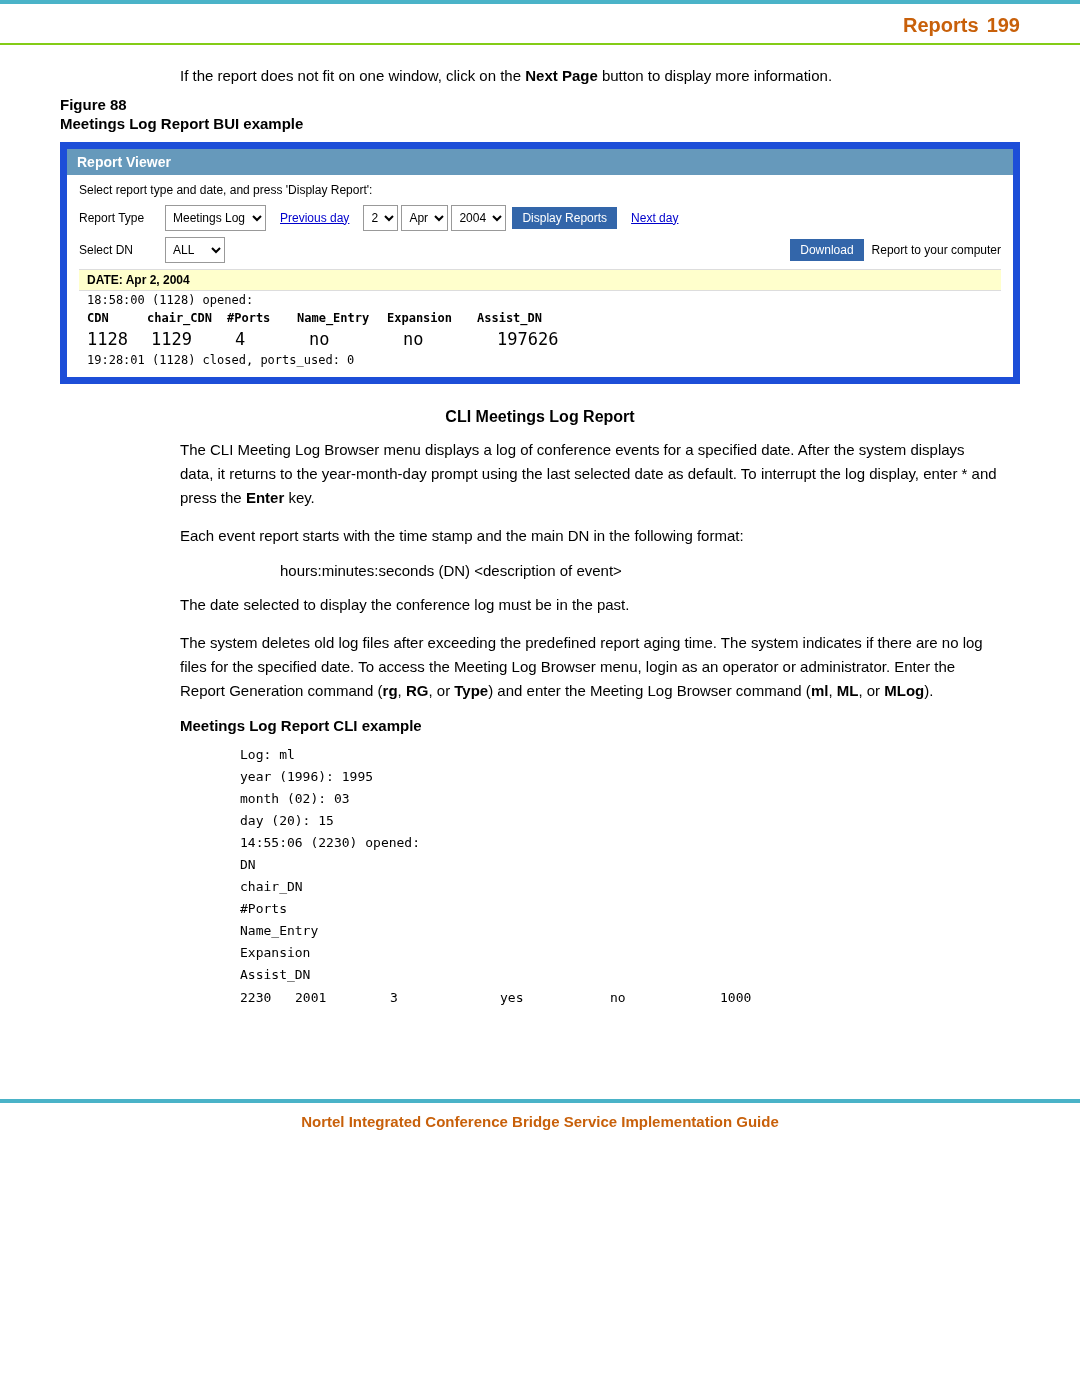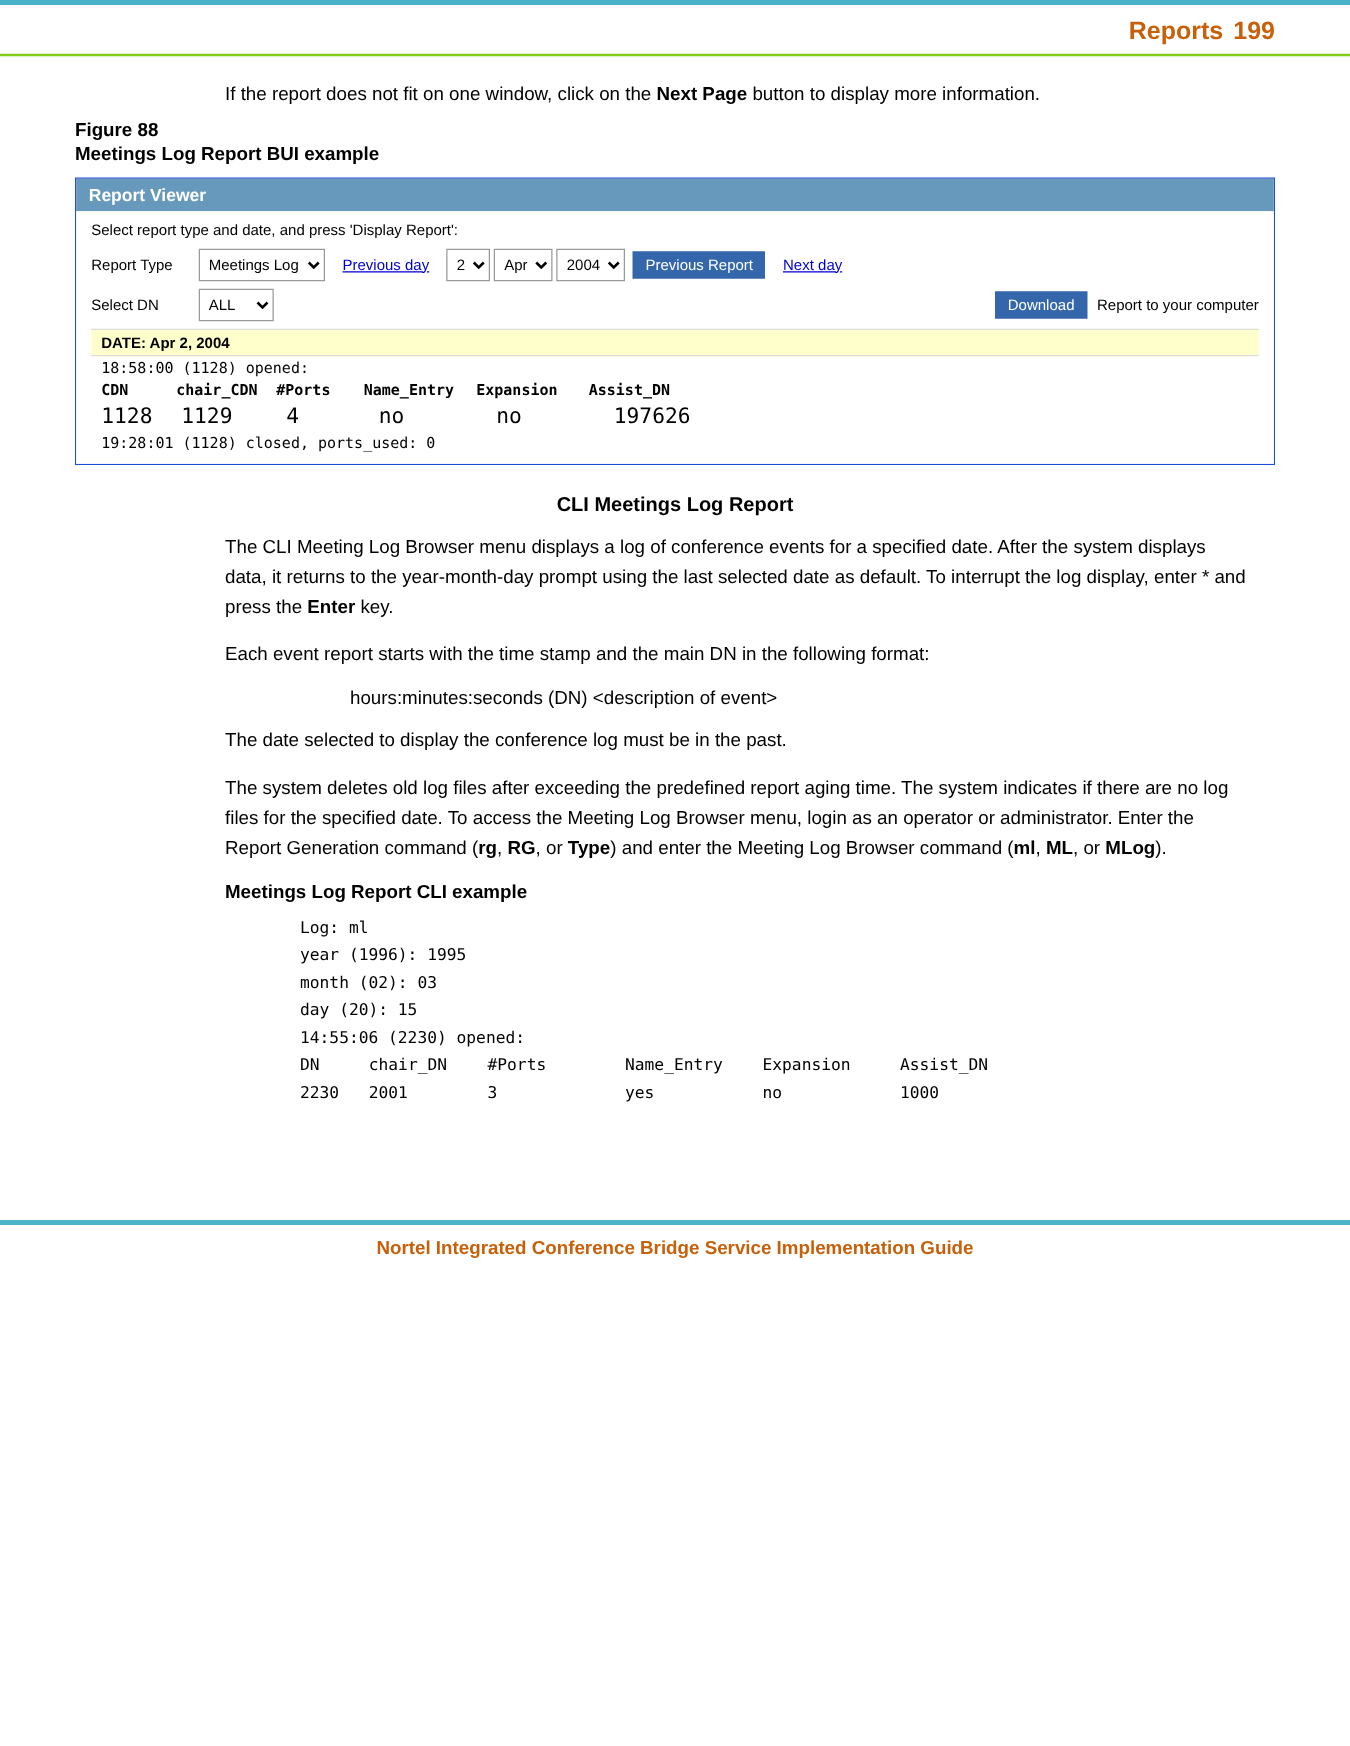--- a/index.html
+++ b/index.html
@@ -61,21 +61,21 @@
     }
 
     .figure-caption {
       font-size: 15px;
       font-weight: bold;
       margin-bottom: 10px;
     }
 
     
     .report-viewer-box {
-      border: 1px solid #1d4ed8;
+      border: 7px solid #1d4ed8;
       margin-bottom: 24px;
       font-size: 13px;
       font-family: Arial, sans-serif;
     }
 
     .rv-header {
       background: #6699bb;
       color: #fff;
       font-weight: bold;
       padding: 5px 10px;
@@ -270,21 +270,21 @@
           <select class="rv-select">
             <option>2</option>
           </select>
           <select class="rv-select">
             <option>Apr</option>
           </select>
           <select class="rv-select">
             <option>2004</option>
           </select>
         </div>
-        <button class="rv-btn">Previous Report</button>
+        <button class="rv-btn">Display Reports</button>
         <a class="rv-link">Next day</a>
       </div>
 
       <div class="rv-row">
         <span class="rv-label">Select DN</span>
         <select class="rv-select" style="min-width:60px;">
           <option>ALL</option>
         </select>
         <div style="margin-left:auto; display:flex; align-items:center; gap:8px;">
           <button class="rv-btn">Download</button>
@@ -333,21 +333,21 @@
   </p>
 
   <p class="sub-heading">Meetings Log Report CLI example</p>
 
   <div class="cli-example">
     <div>Log: ml</div>
     <div>year (1996): 1995</div>
     <div>month (02): 03</div>
     <div>day (20): 15</div>
     <div>14:55:06 (2230) opened:</div>
-    <div style="display:flex; gap:0;">
+    <div style="display:flex; gap:0;flex-direction:column;">
       <span style="min-width:55px;">DN</span>
       <span style="min-width:95px;">chair_DN</span>
       <span style="min-width:110px;">#Ports</span>
       <span style="min-width:110px;">Name_Entry</span>
       <span style="min-width:110px;">Expansion</span>
       <span style="min-width:80px;">Assist_DN</span>
     </div>
     <div style="display:flex; gap:0;">
       <span style="min-width:55px;">2230</span>
       <span style="min-width:95px;">2001</span>

